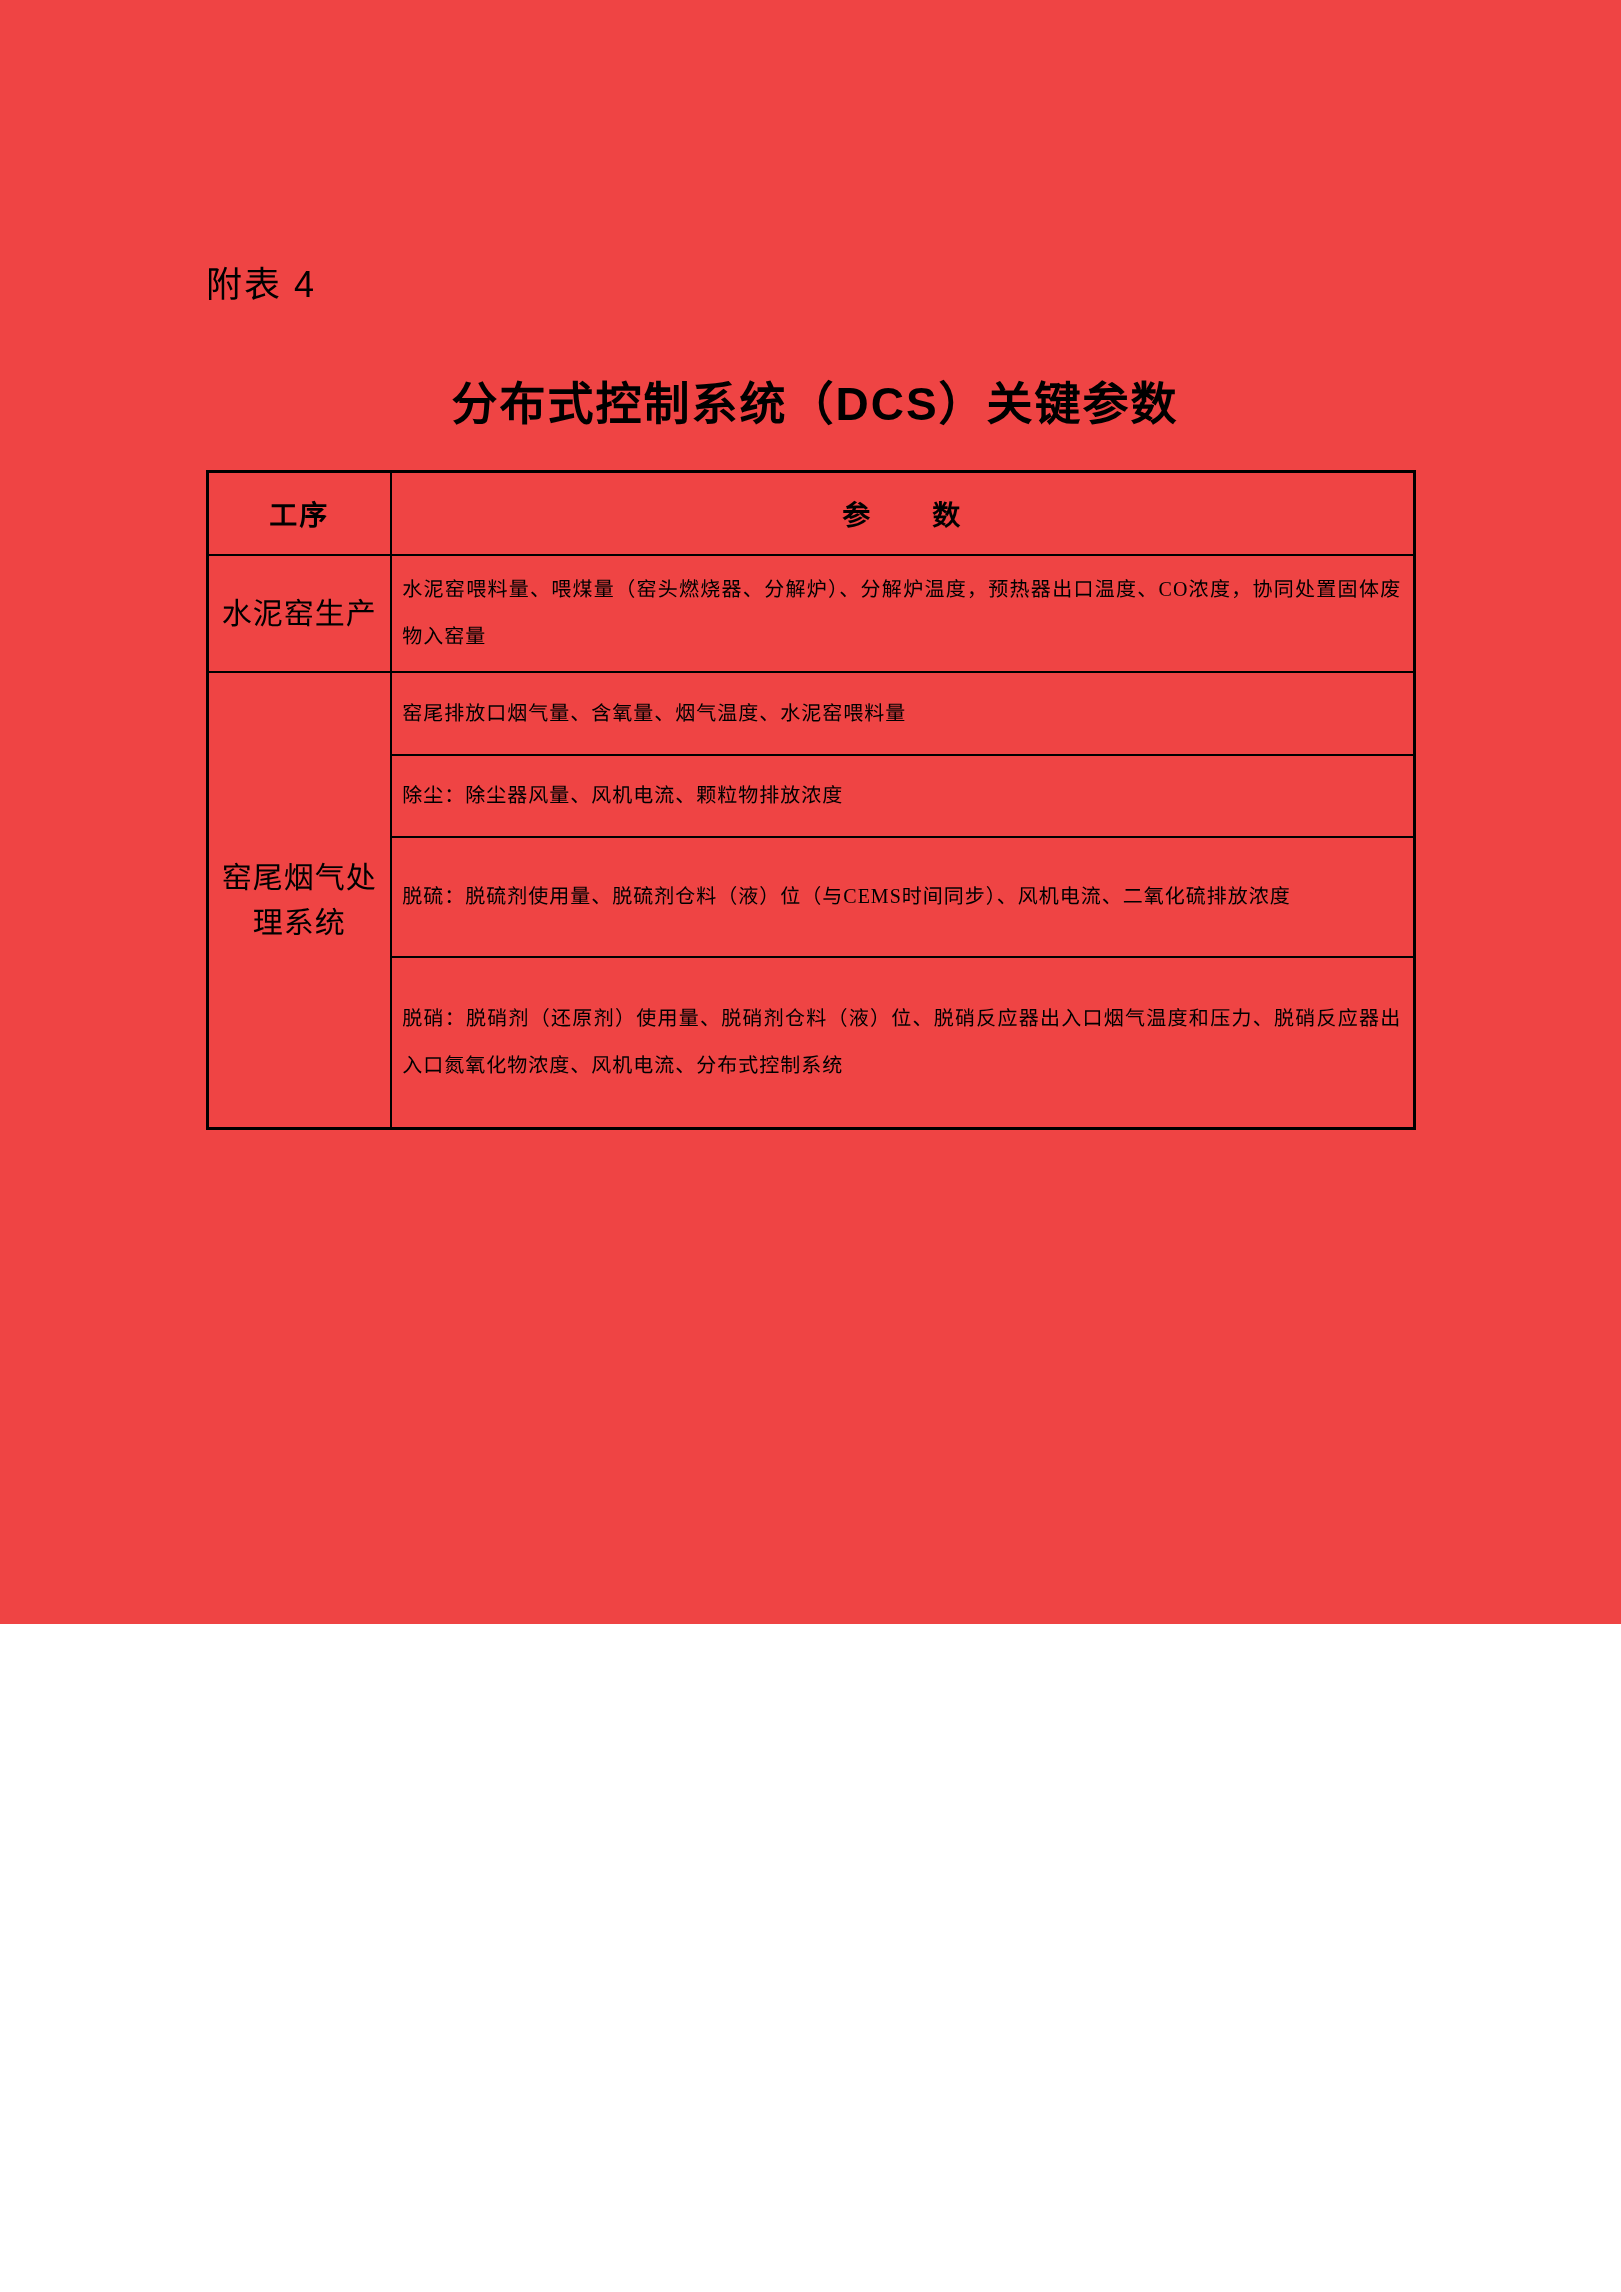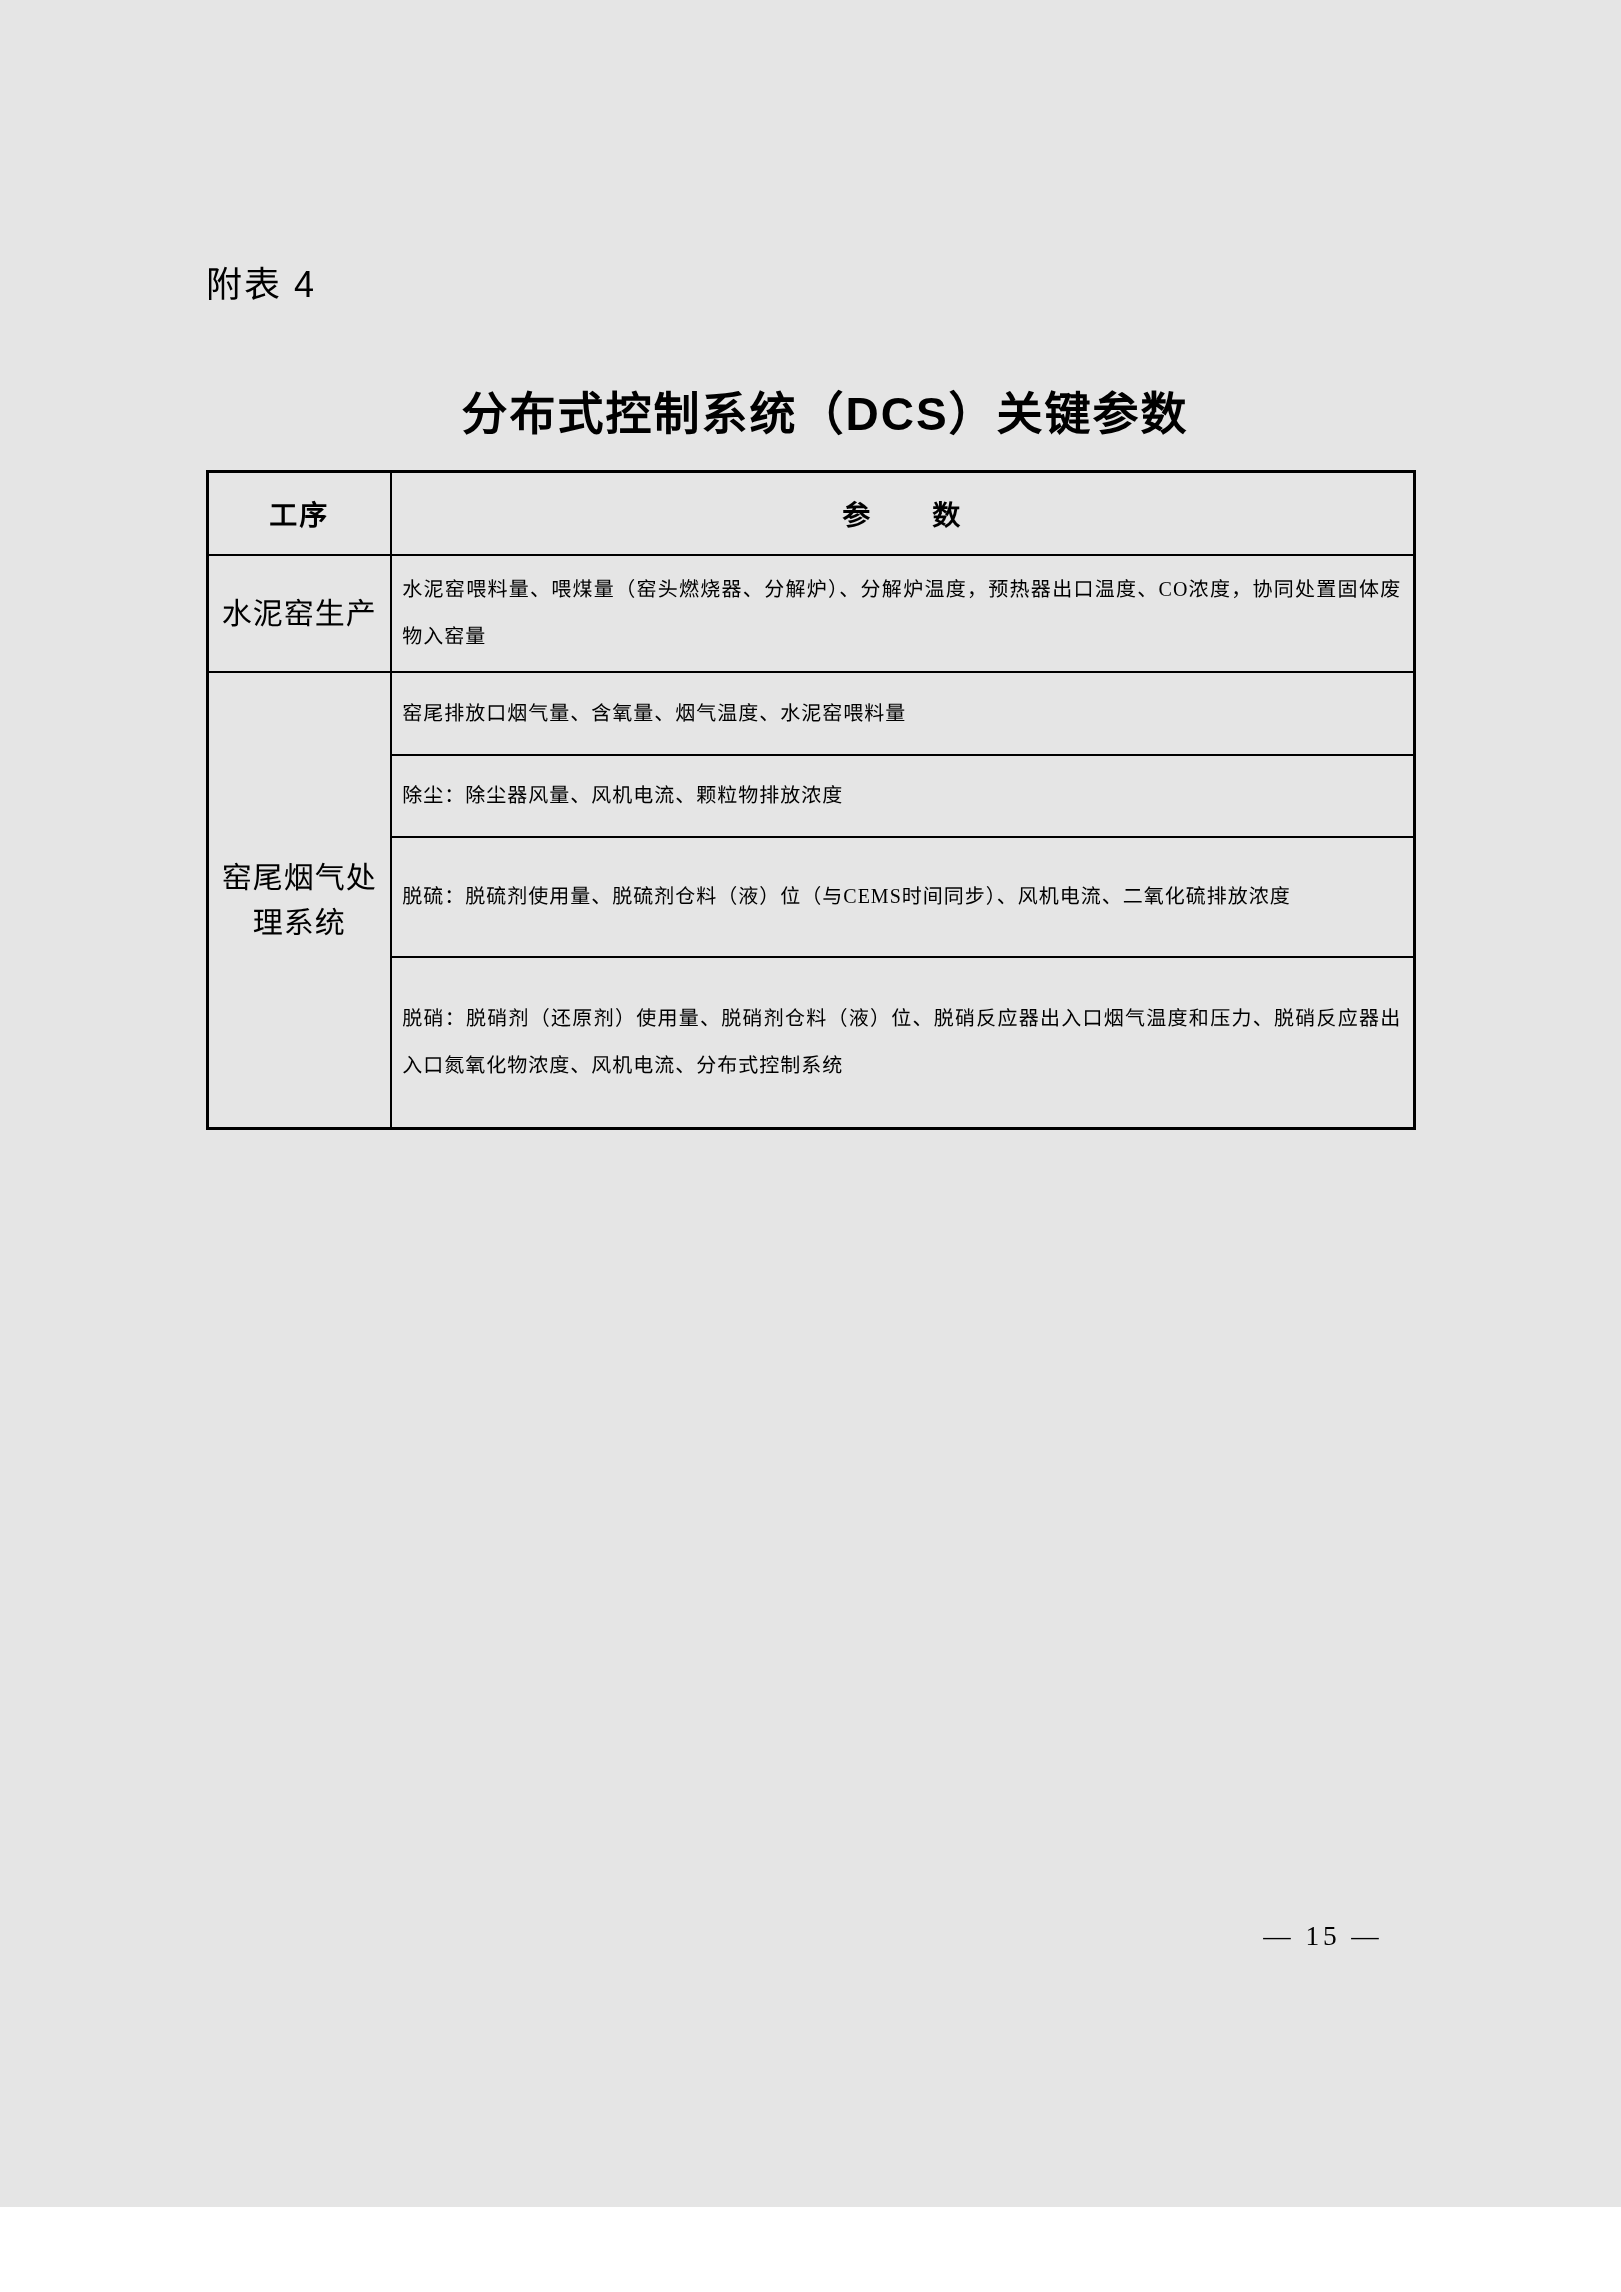--- a/index.html
+++ b/index.html
@@ -3,42 +3,42 @@
 <meta charset="utf-8">
 <style>
   html, body {
     margin: 0;
     padding: 0;
     background: #ffffff;
   }
   .page {
     position: relative;
     width: 1621px;
-    height: 2207px;
-    background: #e5e5e5;
+    height: 1624px;
+    background: #ef4444;
     color: #000000;
     font-family: "Liberation Serif", "DejaVu Serif", serif;
     overflow: hidden;
   }
   .annex-label {
     position: absolute;
     left: 206px;
     top: 255px;
     font-family: "Liberation Sans", "DejaVu Sans", sans-serif;
     font-size: 36px;
     letter-spacing: 2px;
     color: #000000;
     white-space: pre;
   }
   .doc-title {
     position: absolute;
     left: 206px;
     top: 363px;
     width: 1210px;
-    margin: 14px;
+    margin: 4px;
     text-align: center;
     font-family: "Liberation Sans", "DejaVu Sans", sans-serif;
     font-weight: 700;
     font-size: 46px;
     letter-spacing: 2px;
     color: #000000;
   }
   table.dcs-table {
     position: absolute;
     left: 206px;

